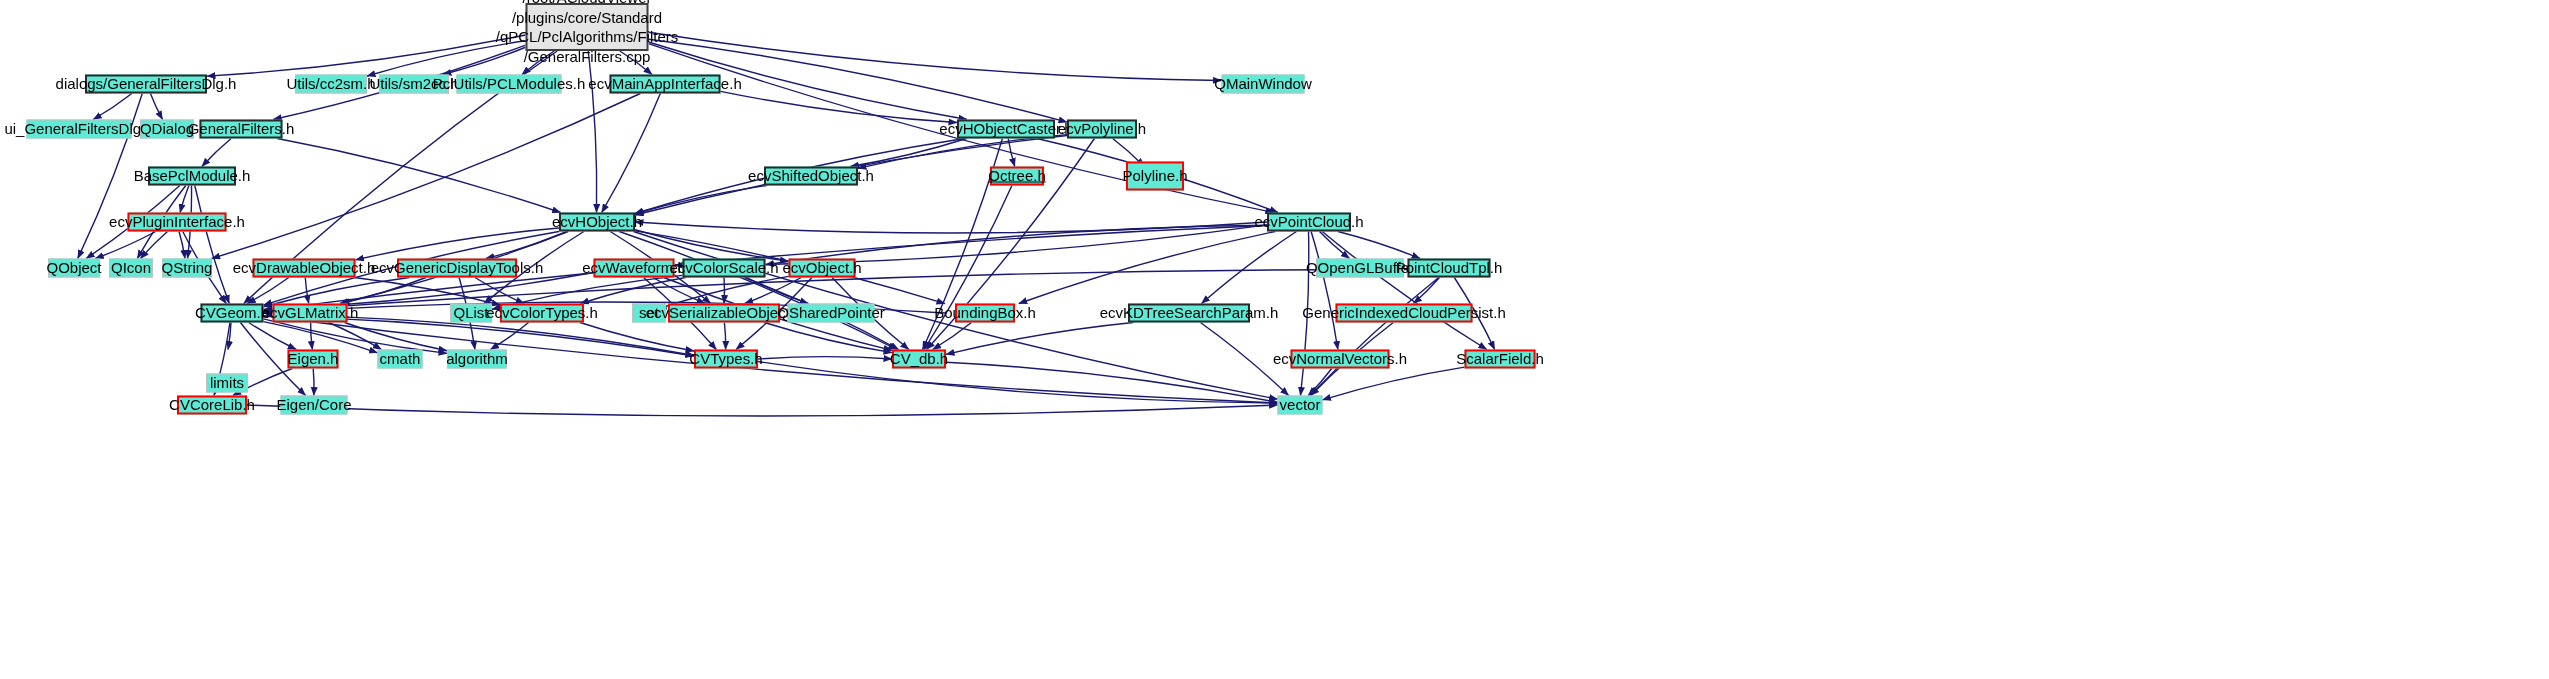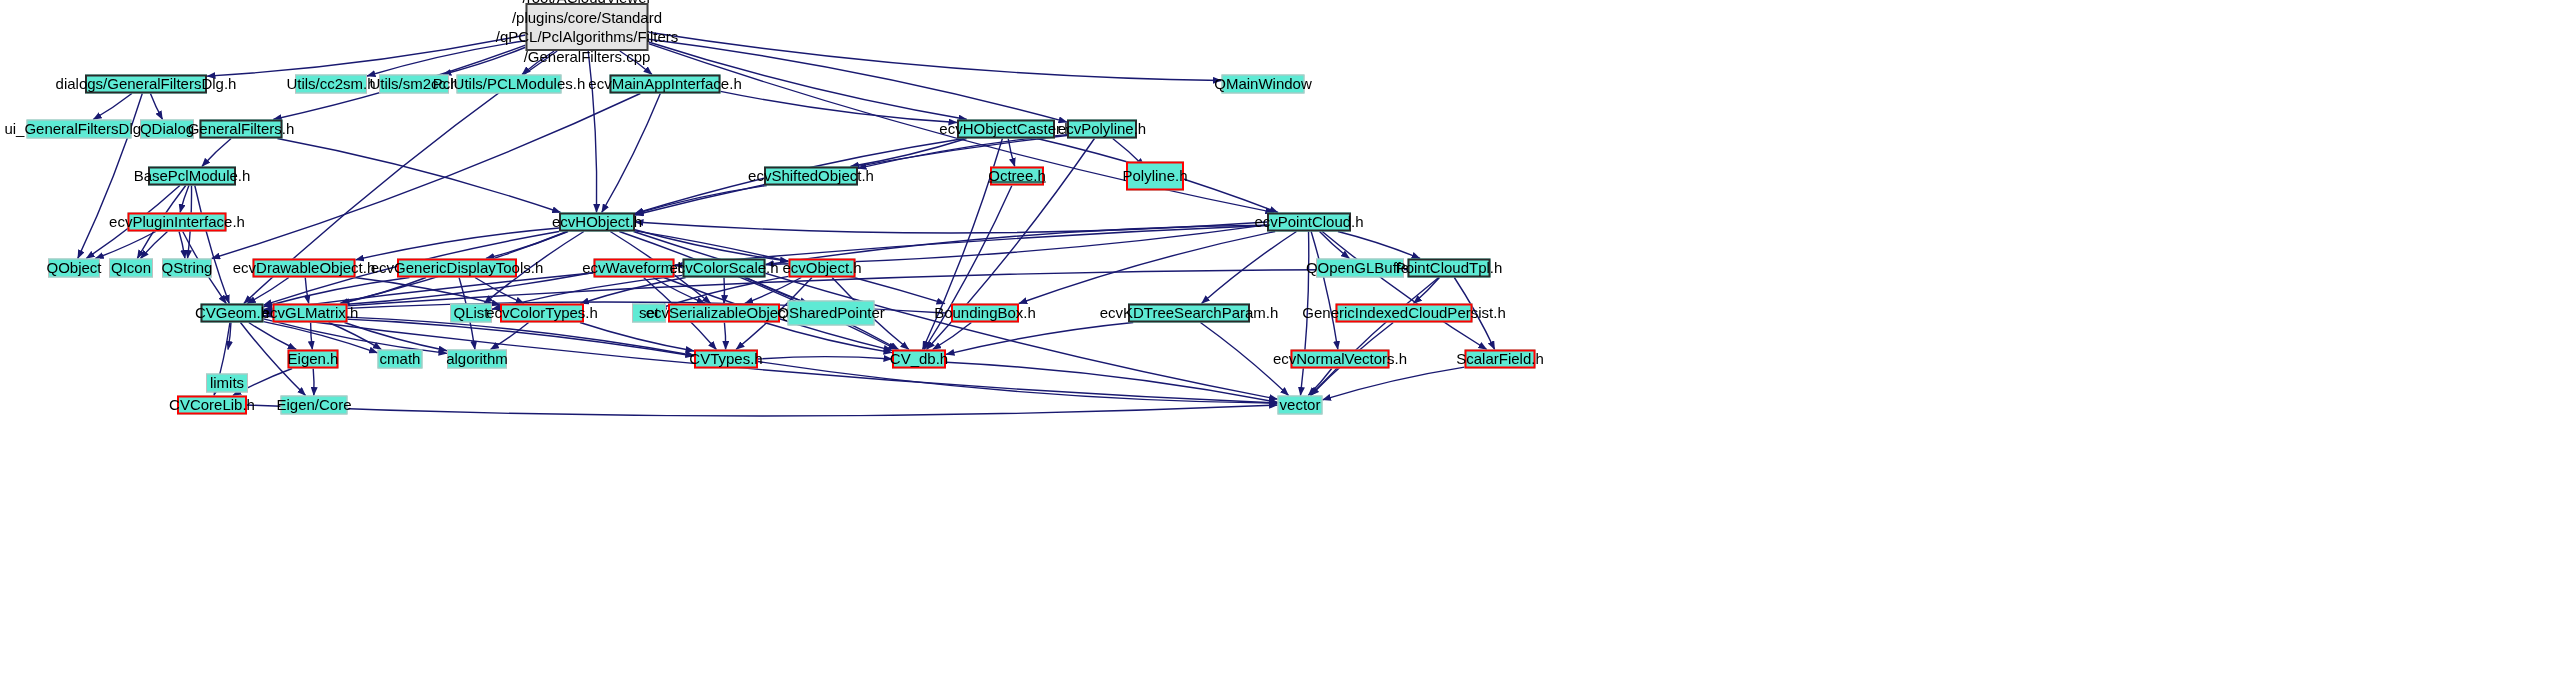--- a/index.html
+++ b/index.html
@@ -212,22 +212,22 @@
       <div class="node bold" style="left: 724px; top: 268px; width: 83px; height: 19px;">ecvColorScale.h</div>
       <div class="node red" style="left: 822px; top: 268px; width: 67px; height: 19px;">ecvObject.h</div>
       <div class="node " style="left: 1360px; top: 268px; width: 88px; height: 19px;">QOpenGLBuffer</div>
       <div class="node bold" style="left: 1449px; top: 268px; width: 83px; height: 19px;">PointCloudTpl.h</div>
       <div class="node bold" style="left: 232px; top: 313px; width: 63px; height: 19px;">CVGeom.h</div>
       <div class="node red" style="left: 310px; top: 313px; width: 75px; height: 19px;">ecvGLMatrix.h</div>
       <div class="node " style="left: 471px; top: 313px; width: 42px; height: 19px;">QList</div>
       <div class="node red" style="left: 542px; top: 313px; width: 84px; height: 19px;">ecvColorTypes.h</div>
       <div class="node " style="left: 641px; top: 313px; width: 34px; height: 19px; margin-left: 8px;">set</div>
       <div class="node red" style="left: 724px; top: 313px; width: 112px; height: 19px;">ecvSerializableObject.h</div>
-      <div class="node " style="left: 831px; top: 313px; width: 87px; height: 25px;">QSharedPointer</div>
-      <div class="node red" style="left: 985px; top: 313px; width: 68px; height: 19px;">BoundingBox.h</div>
+      <div class="node " style="left: 831px; top: 313px; width: 87px; height: 19px;">QSharedPointer</div>
+      <div class="node red" style="left: 985px; top: 313px; width: 60px; height: 19px;">BoundingBox.h</div>
       <div class="node bold" style="left: 1189px; top: 313px; width: 122px; height: 19px;">ecvKDTreeSearchParam.h</div>
       <div class="node red" style="left: 1404px; top: 313px; width: 137px; height: 19px;">GenericIndexedCloudPersist.h</div>
       <div class="node " style="left: 227px; top: 359px; width: 42px; height: 19px; margin-top: 24px;">limits</div>
       <div class="node red" style="left: 313px; top: 359px; width: 51px; height: 19px;">Eigen.h</div>
       <div class="node " style="left: 400px; top: 359px; width: 45px; height: 19px;">cmath</div>
       <div class="node " style="left: 477px; top: 359px; width: 60px; height: 19px;">algorithm</div>
       <div class="node red" style="left: 726px; top: 359px; width: 64px; height: 19px;">CVTypes.h</div>
       <div class="node red" style="left: 919px; top: 359px; width: 54px; height: 19px;">CV_db.h</div>
       <div class="node red" style="left: 1340px; top: 359px; width: 99px; height: 19px;">ecvNormalVectors.h</div>
       <div class="node red" style="left: 1500px; top: 359px; width: 71px; height: 19px;">ScalarField.h</div>

